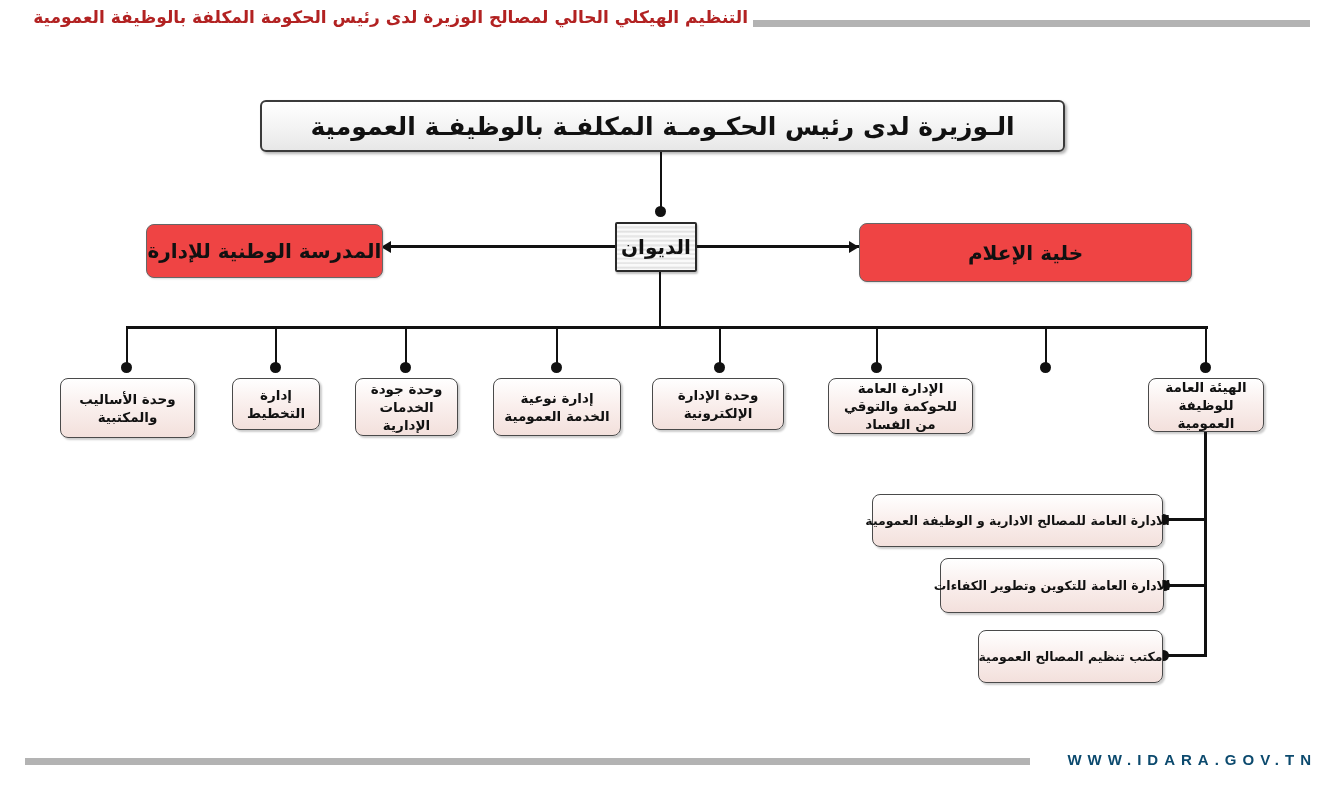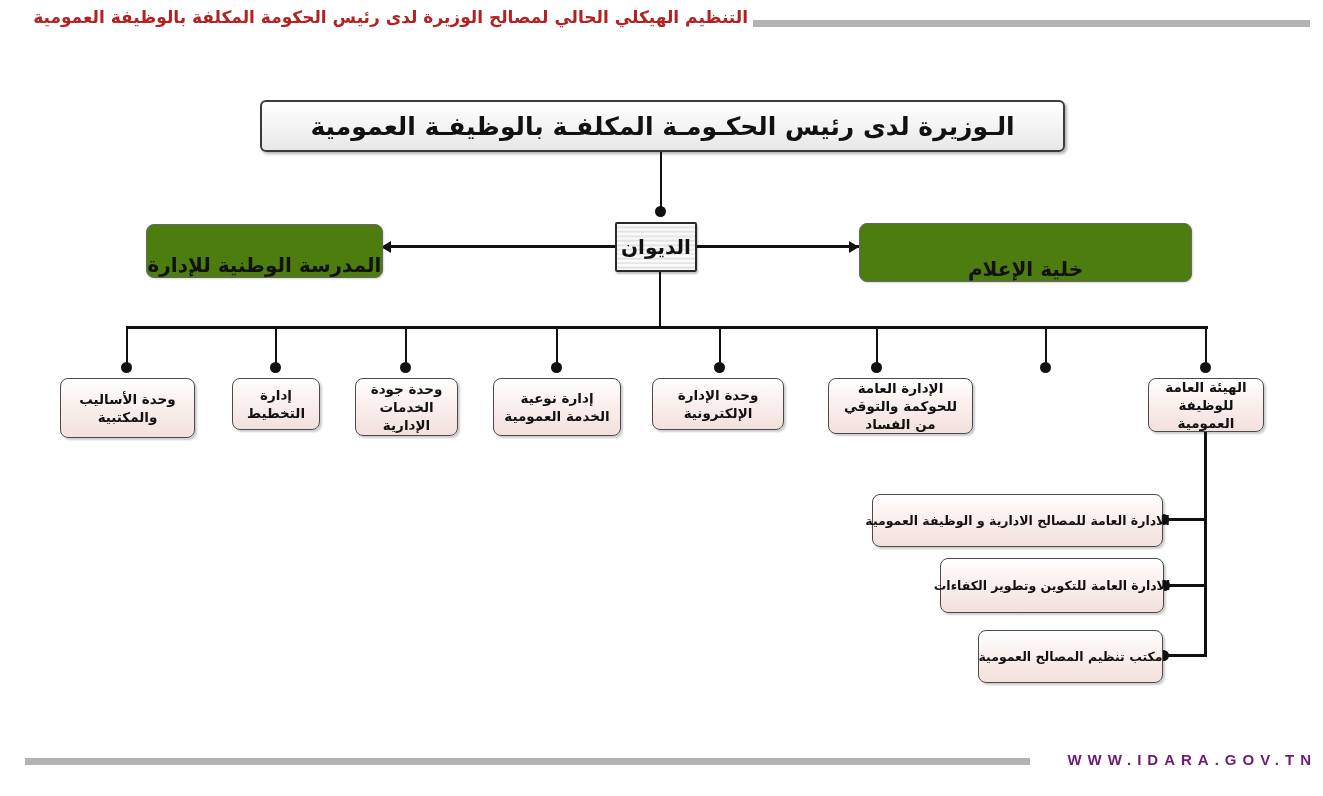--- a/index.html
+++ b/index.html
@@ -11,21 +11,21 @@
   .page-title{
     position:absolute;left:0;top:7px;width:748px;
     color:#b22222;font-size:17px;font-weight:bold;
     direction:rtl;text-align:right;white-space:nowrap;
   }
   .bar{position:absolute;height:7px;background:#b3b3b3;}
   .bar-top{left:753px;top:20px;width:557px;}
   .bar-bottom{left:25px;top:758px;width:1005px;}
   .site-url{
     position:absolute;right:6px;top:751px;
-    color:#701a75;font-size:15px;font-weight:bold;letter-spacing:6px;
+    color:#0c4a6e;font-size:15px;font-weight:bold;letter-spacing:6px;
     font-family:"Liberation Sans","DejaVu Sans",sans-serif;white-space:nowrap;
   }
   
   .node{
     position:absolute;display:flex;align-items:center;justify-content:center;
     text-align:center;direction:rtl;color:#111;
     border-radius:8px;box-sizing:border-box;
   }
   .root-box{
     left:260px;top:100px;width:805px;height:52px;
@@ -35,23 +35,23 @@
     font-size:25px;font-weight:bold;
   }
   .diwan-box{
     left:615px;top:222px;width:82px;height:50px;
     background:repeating-linear-gradient(180deg,#fafafa 0px,#fafafa 1.5px,#e2e2e2 3px,#efefef 4.5px);
     border:2px solid #2a2a2a;border-radius:2px;
     box-shadow:1px 2px 2px rgba(0,0,0,.25);
     font-size:20px;font-weight:bold;
   }
   .plain-box{
-    background:#4d7c0f;border:1.4px solid #666;
+    background:#ef4444;border:1.4px solid #666;
     box-shadow:1px 1px 2px rgba(0,0,0,.15);
-    font-size:20px;font-weight:bold;align-items:flex-end;
+    font-size:20px;font-weight:bold;
   }
   .school-box{left:146px;top:224px;width:237px;height:54px;}
   .media-box{left:859px;top:223px;width:333px;height:59px;}
   .dept{
     position:absolute;top:378px;display:flex;align-items:center;justify-content:center;
     text-align:center;direction:rtl;color:#111;box-sizing:border-box;
     background:linear-gradient(180deg,#ffffff 0%,#faf0ee 45%,#f3e0dc 100%);
     border:1px solid #4a4a4a;border-radius:8px;
     box-shadow:2px 2px 2px rgba(0,0,0,.2);
     font-size:13.5px;font-weight:bold;line-height:1.35;padding:3px 4px;

